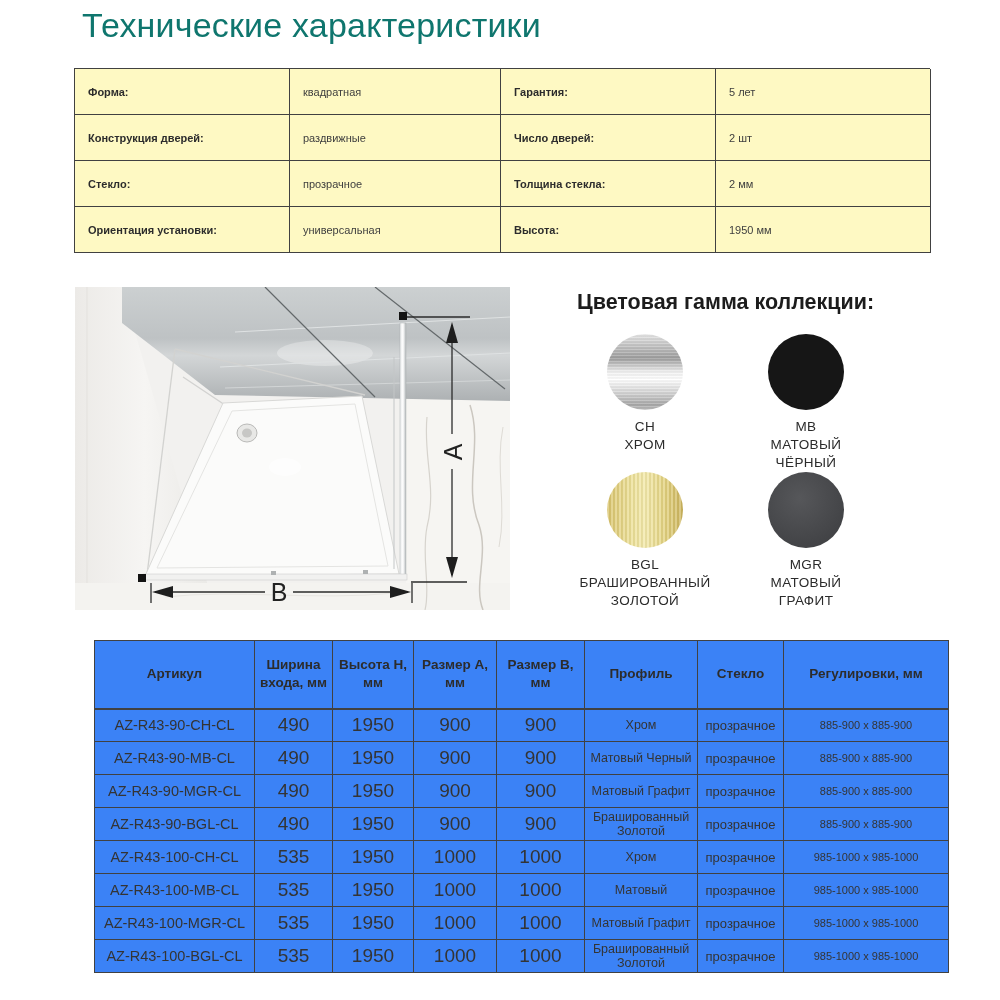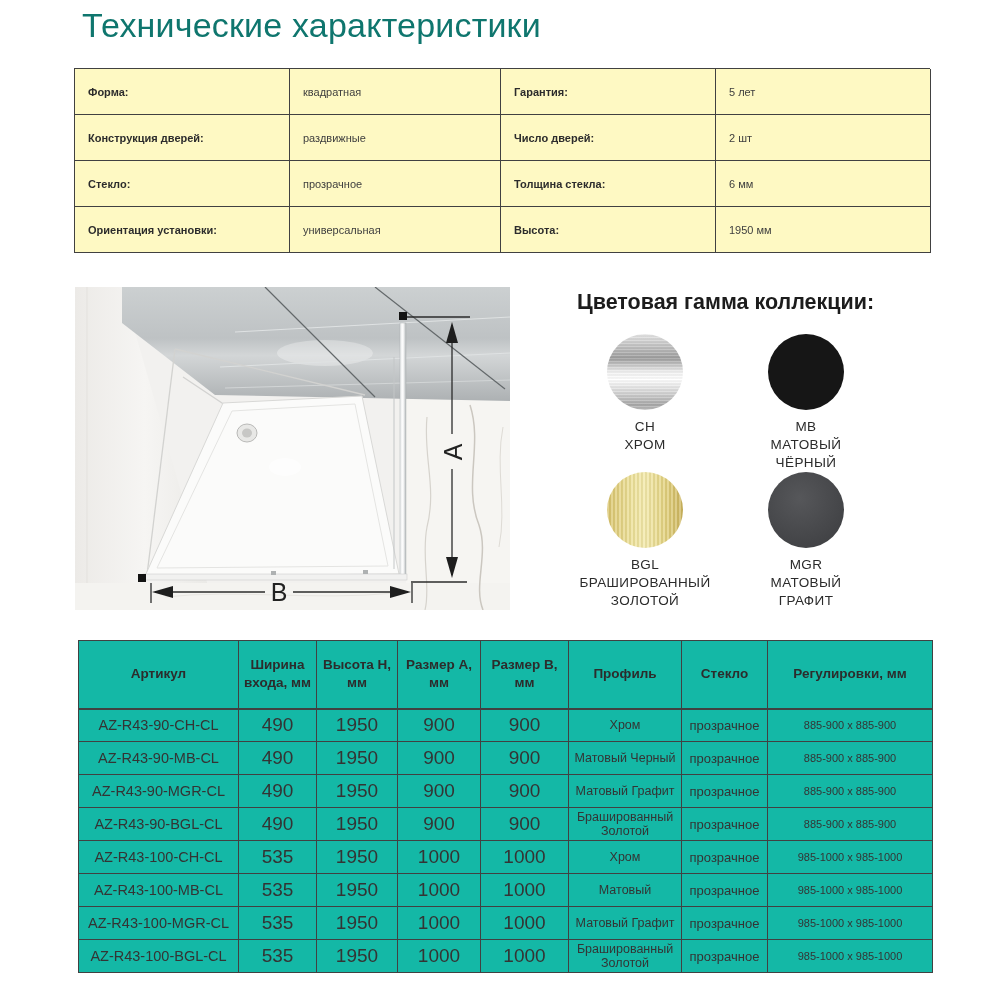--- a/index.html
+++ b/index.html
@@ -32,21 +32,21 @@
   .circle.chrome{background:
     repeating-linear-gradient(180deg,rgba(255,255,255,.18) 0 1px,rgba(0,0,0,.04) 1px 3px),
     linear-gradient(180deg,#e7e7e7 0%,#c3c3c3 16%,#9e9e9e 32%,#f2f2f2 50%,#ffffff 60%,#d8d8d8 76%,#a9a9a9 93%,#bfbfbf 100%);}
   .circle.black{background:#161616;}
   .circle.gold{background:
     repeating-linear-gradient(90deg,rgba(255,255,255,.22) 0 2px,rgba(0,0,0,.05) 2px 4px),
     linear-gradient(90deg,#d9c36b 0%,#ecdf94 30%,#f3e9a9 50%,#e3d27e 76%,#ccb45c 100%);}
   .circle.graphite{background:radial-gradient(circle at 42% 35%,#56575a,#434447 70%,#3b3c3e 100%);}
 
   
-  .main-table{position:absolute;left:78px;top:640px;border-collapse:collapse;table-layout:fixed;background:#14b8a6;}
+  .main-table{position:absolute;left:94px;top:640px;border-collapse:collapse;table-layout:fixed;background:#3b82f6;}
   .main-table th,.main-table td{border:1px solid #414141;text-align:center;vertical-align:middle;padding:0 2px;box-sizing:border-box;}
   .main-table thead th{height:68px;font-size:13.5px;font-weight:bold;color:#2c2c2c;line-height:1.35;border-bottom-width:2px;}
   .main-table tbody td{height:33px;color:#343434;}
   td.c0{font-size:14.5px;}
   td.cnum{font-size:19px;}
   td.c5{font-size:12.5px;line-height:1.15;}
   td.c6{font-size:13px;}
   td.c7{font-size:11px;}
 </style>
 </head>
@@ -59,21 +59,21 @@
     <div class="spec-cell spec-value">квадратная</div>
     <div class="spec-cell spec-label">Гарантия:</div>
     <div class="spec-cell spec-value">5 лет</div>
     <div class="spec-cell spec-label">Конструкция дверей:</div>
     <div class="spec-cell spec-value">раздвижные</div>
     <div class="spec-cell spec-label">Число дверей:</div>
     <div class="spec-cell spec-value">2 шт</div>
     <div class="spec-cell spec-label">Стекло:</div>
     <div class="spec-cell spec-value">прозрачное</div>
     <div class="spec-cell spec-label">Толщина стекла:</div>
-    <div class="spec-cell spec-value">6 мм</div>
+    <div class="spec-cell spec-value">2 мм</div>
     <div class="spec-cell spec-label">Ориентация установки:</div>
     <div class="spec-cell spec-value">универсальная</div>
     <div class="spec-cell spec-label">Высота:</div>
     <div class="spec-cell spec-value">1950 мм</div>
   </div>
 
 <svg class="diagram" viewBox="0 0 435 323" xmlns="http://www.w3.org/2000/svg">
   <defs>
     <linearGradient id="ceil" x1="0" y1="0" x2="0" y2="1">
       <stop offset="0" stop-color="#ccd0d1"></stop>

